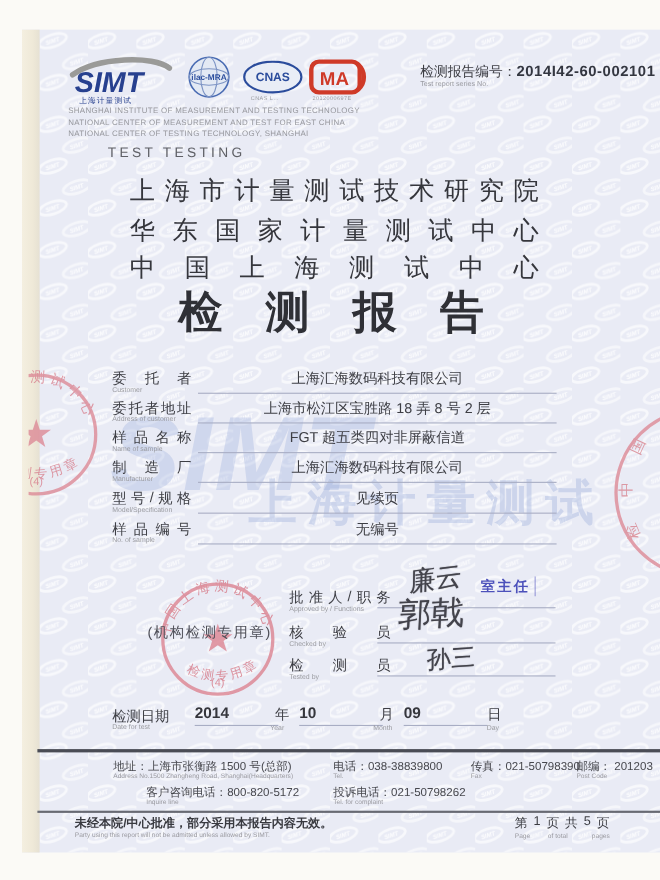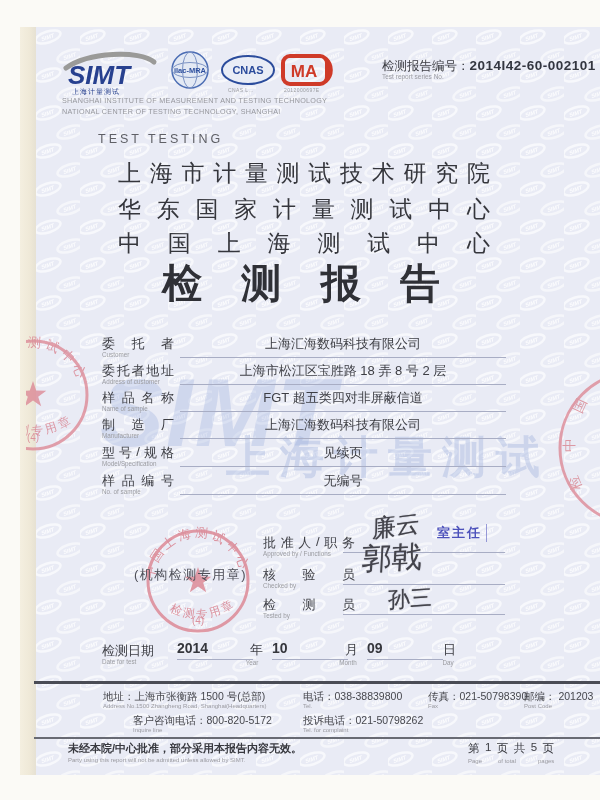--- a/index.html
+++ b/index.html
@@ -117,20 +117,21 @@
   </svg>
   <div class="abs logo-sub" style="left:284px;top:87px;">2012000697E</div>
 
   <div class="abs z3" id="repno">
     <span class="lbl">检测报告编号：</span><span class="num">2014I42-60-002101</span>
   </div>
   <div class="abs z3" id="repno-sub">Test report series No.</div>
 
   <div class="abs z3" id="en-lines">
     <div>SHANGHAI INSTITUTE OF MEASUREMENT AND  TESTING TECHNOLOGY</div>
+    <div>NATIONAL CENTER OF MEASUREMENT AND TEST FOR EAST CHINA</div>
     <div>NATIONAL CENTER OF TESTING TECHNOLOGY, SHANGHAI</div>
   </div>
   <div class="abs z3" id="test-report">TEST TESTING</div>
   <div class="abs z3 cn-line char-justify" id="cn1" style="display: flex; justify-content: space-between;">
       <span>上</span>
       <span>海</span>
       <span>市</span>
       <span>计</span>
       <span>量</span>
       <span>测</span>

